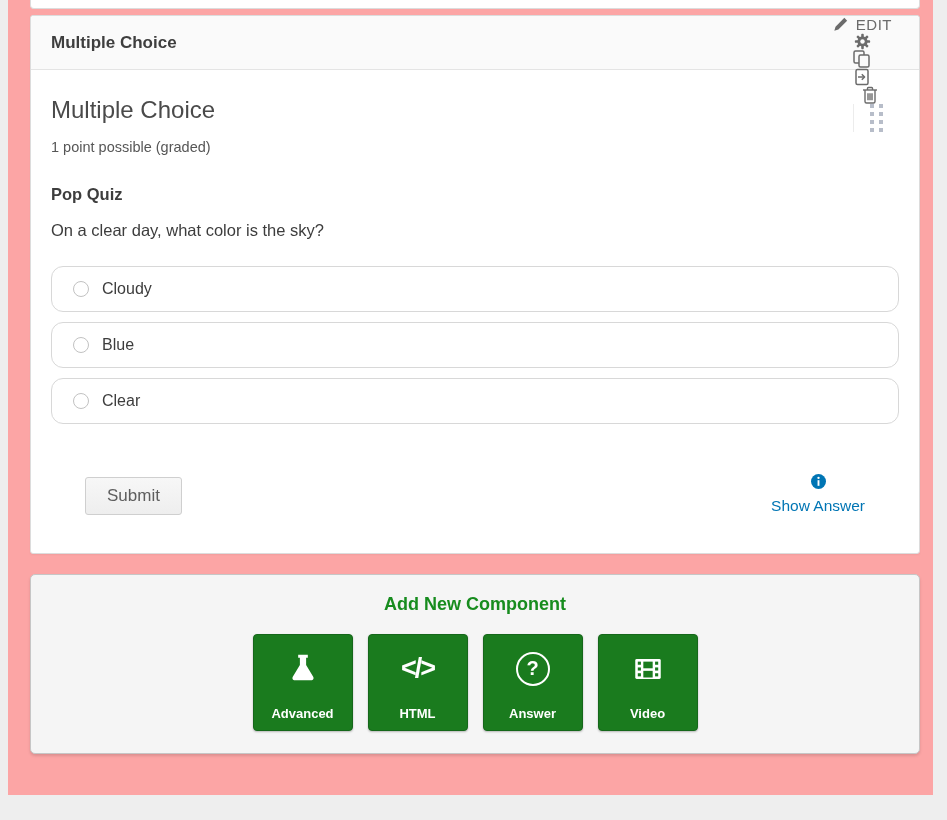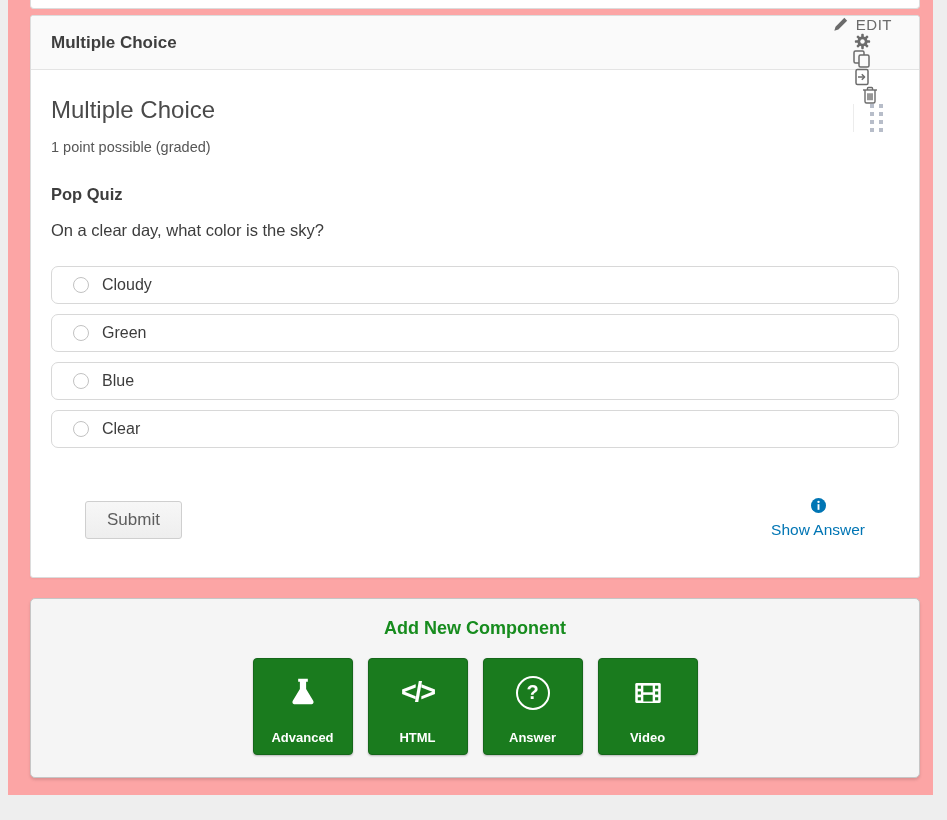--- a/index.html
+++ b/index.html
@@ -58,22 +58,22 @@
   
   .card-body { padding: 26px 20px 38px; }
   .problem-title { font-size: 24px; font-weight: 500; color: #4a4a4a; margin: 0; }
   .points { font-size: 14.5px; color: #565656; margin-top: 15px; }
   .prompt { margin-top: 30px; }
   .prompt-title { font-weight: 700; font-size: 16.5px; color: #3d3d3d; }
   .prompt-question { font-size: 16.5px; color: #3d3d3d; margin-top: 17px; }
   .options { margin-top: 26px; }
   .option {
     display: flex; align-items: center;
-    border: 1px solid #d8d8d8; border-radius: 7px;
-    height: 38px; padding-left: 21px; margin-bottom: 10px;
+    border: 1px solid #d8d8d8; border-radius: 12px;
+    height: 46px; padding-left: 21px; margin-bottom: 10px;
     background: #fff; cursor: pointer;
   }
   .radio {
     width: 16px; height: 16px; border: 1px solid #c2c2c2;
     border-radius: 50%; margin-right: 13px; background: #fff; flex: 0 0 auto;
   }
   .option-label { font-size: 16px; color: #3d3d3d; }
   .actions-row {
     margin-top: 50px;
     display: flex; justify-content: space-between; align-items: flex-end; padding-left: 34px;
@@ -209,24 +209,20 @@
 
       <div class="prompt">
         <div class="prompt-title">Pop Quiz</div>
         <div class="prompt-question">On a clear day, what color is the sky?</div>
       </div>
 
       <div class="options">
         <div class="option">
           <span class="radio"></span>
           <span class="option-label">Cloudy</span>
-        </div>
-        <div class="option">
-          <span class="radio"></span>
-          <span class="option-label">Green</span>
         </div>
         <div class="option">
           <span class="radio"></span>
           <span class="option-label">Blue</span>
         </div>
         <div class="option">
           <span class="radio"></span>
           <span class="option-label">Clear</span>
         </div>
       </div>

